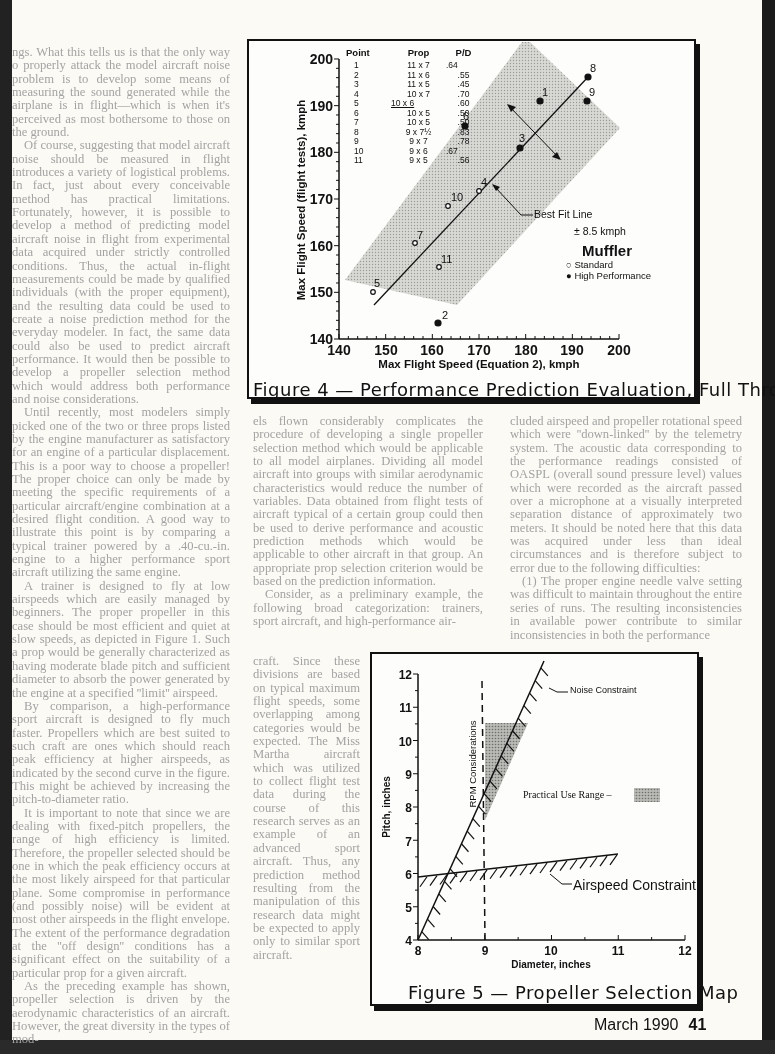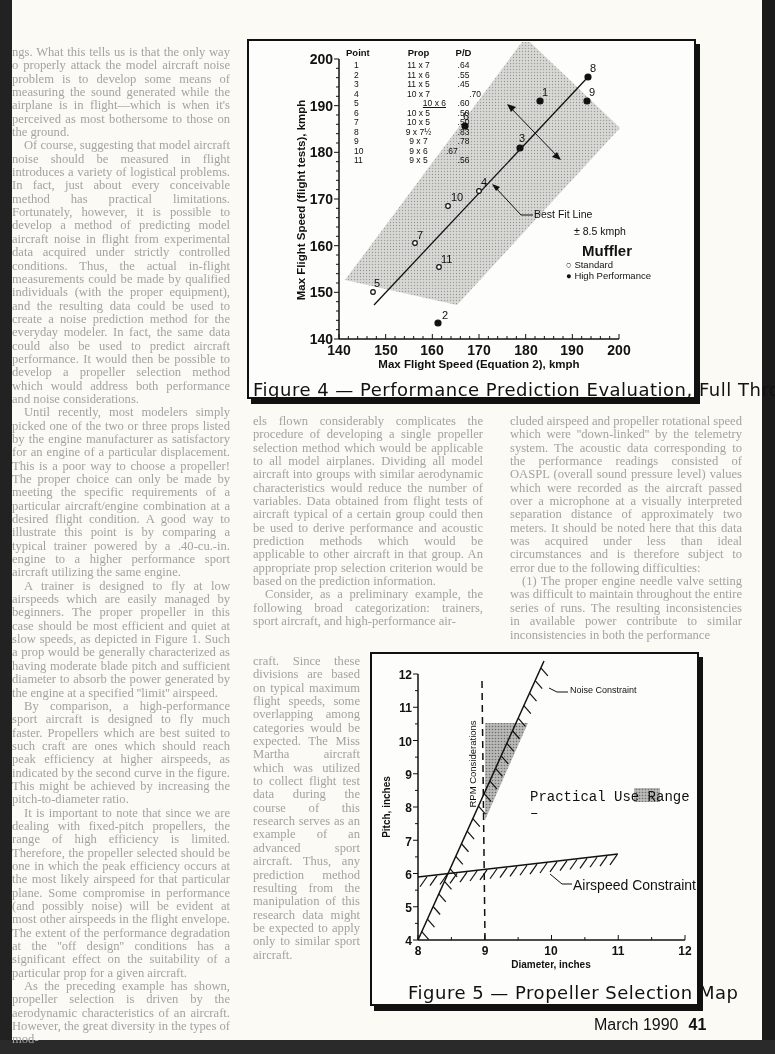--- a/index.html
+++ b/index.html
@@ -199,40 +199,40 @@
   <div style="position:absolute;left:97px;top:6px;width:135px;font-family:'Liberation Sans',sans-serif;font-size:8.5px;color:#111;">
     <div style="display:flex;font-weight:bold;font-size:9.5px;margin-bottom:3px;">
       <span style="width:45px;">Point</span>
       <span style="width:55px;text-align:center;">Prop</span>
       <span style="width:35px;text-align:center;">P/D</span>
     </div>
     <div id="tablerows">
         <div style="display: flex; line-height: 9.5px;">
           <span style="width: 45px; text-align: left; padding-left: 8px; box-sizing: border-box;">1</span>
           <span style="width: 55px; text-align: center;">11 x 7</span>
-          <span style="width: 35px; text-align: center;">.64</span>
+          <span style="width: 35px; text-align: left;">.64</span>
         </div>
         <div style="display: flex; line-height: 9.5px;">
           <span style="width: 45px; text-align: left; padding-left: 8px; box-sizing: border-box;">2</span>
           <span style="width: 55px; text-align: center;">11 x 6</span>
           <span style="width: 35px; text-align: center;">.55</span>
         </div>
         <div style="display: flex; line-height: 9.5px;">
           <span style="width: 45px; text-align: left; padding-left: 8px; box-sizing: border-box;">3</span>
           <span style="width: 55px; text-align: center;">11 x 5</span>
           <span style="width: 35px; text-align: center;">.45</span>
         </div>
         <div style="display: flex; line-height: 9.5px;">
           <span style="width: 45px; text-align: left; padding-left: 8px; box-sizing: border-box;">4</span>
           <span style="width: 55px; text-align: center;">10 x 7</span>
-          <span style="width: 35px; text-align: right;">.70</span>
+          <span style="width: 35px; text-align: center;">.70</span>
         </div>
         <div style="display: flex; line-height: 9.5px;">
           <span style="width: 45px; text-align: left; padding-left: 8px; box-sizing: border-box;">5</span>
-          <span style="width: 55px; text-align: right; text-decoration: underline;">10 x 6</span>
+          <span style="width: 55px; text-align: left; text-decoration: underline;">10 x 6</span>
           <span style="width: 35px; text-align: center;">.60</span>
         </div>
         <div style="display: flex; line-height: 9.5px;">
           <span style="width: 45px; text-align: left; padding-left: 8px; box-sizing: border-box;">6</span>
           <span style="width: 55px; text-align: center;">10 x 5</span>
           <span style="width: 35px; text-align: center;">.50</span>
         </div>
         <div style="display: flex; line-height: 9.5px;">
           <span style="width: 45px; text-align: left; padding-left: 8px; box-sizing: border-box;">7</span>
           <span style="width: 55px; text-align: center;">10 x 5</span>
@@ -379,17 +379,17 @@
         <line x1="615.0000000000001" y1="852.92" x2="608.0000000000001" y2="862.92"></line>
       </g>
 
     <polyline points="547,686 555,690 566,690" fill="none" stroke="#111" stroke-width="1"></polyline>
     <polyline points="548,872 560,882 570,882" fill="none" stroke="#111" stroke-width="1"></polyline>
     <rect x="632" y="786" width="26" height="14" fill="url(#hatch2)"></rect>
     <text transform="translate(474,762) rotate(-90)" font-size="9.5" fill="#111" text-anchor="middle">RPM Considerations</text>
   </svg>
   <div style="position:absolute;left:198px;top:31px;font-family:'Liberation Sans',sans-serif;font-size:9px;color:#111;">Noise Constraint</div>
   <div style="position:absolute;left:201px;top:223px;font-family:'Liberation Sans',sans-serif;font-size:14px;color:#111;">Airspeed Constraint</div>
-  <div style="position:absolute;left:158px;top:135px;font-family:Liberation Mono, monospace;font-size:14px;color:#111;">Practical Use Range –</div>
+  <div style="position:absolute;left:151px;top:135px;font-family:Liberation Serif, serif;font-size:10px;color:#111;">Practical Use Range –</div>
   <div class="caption" style="left:36px;top:328px;">Figure 5 — Propeller Selection Map</div>
 </div>
 
 <div class="footer"><span>March 1990</span><span class="pg">41</span></div>
 
 </body></html>

